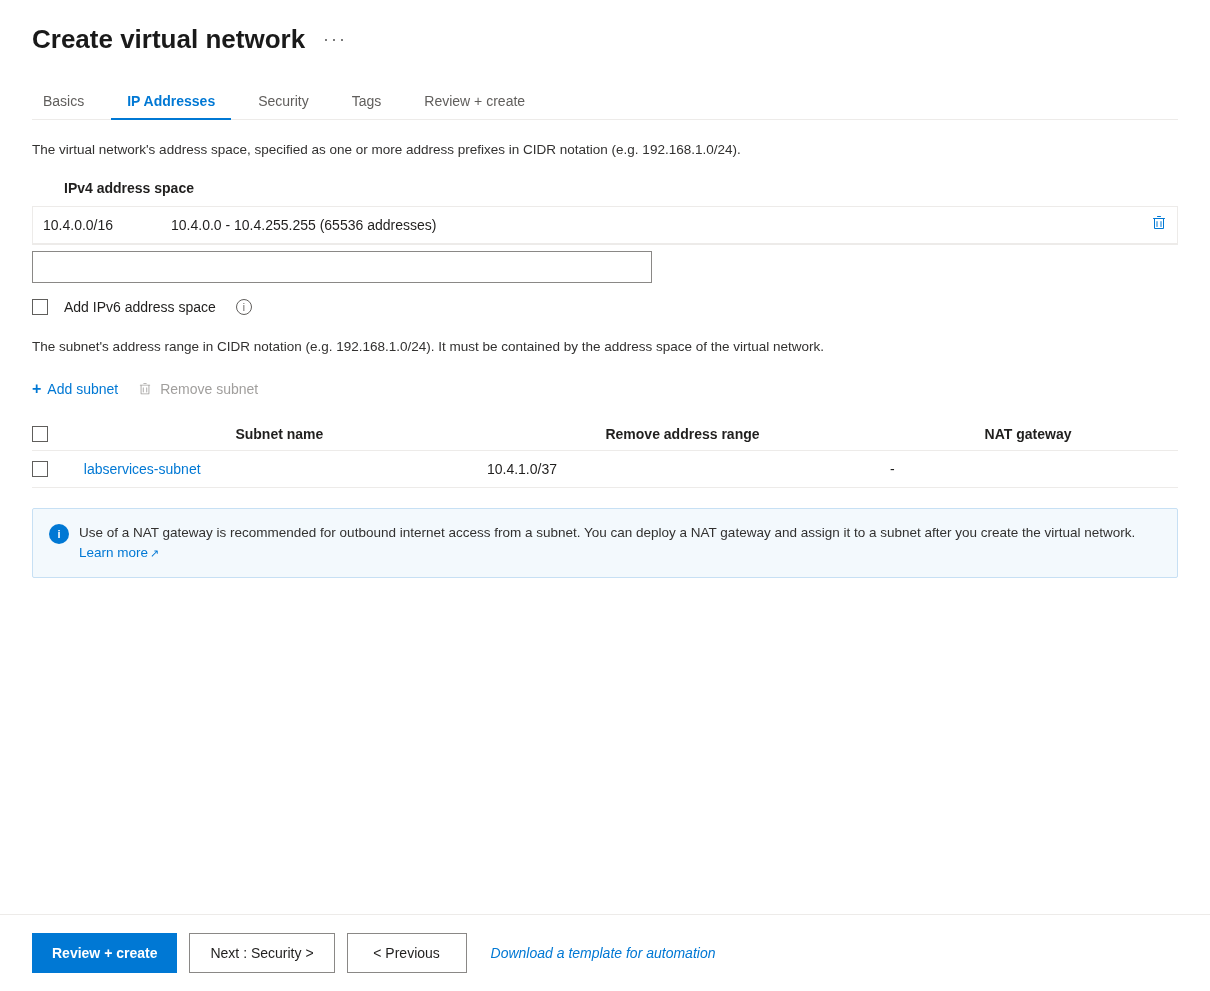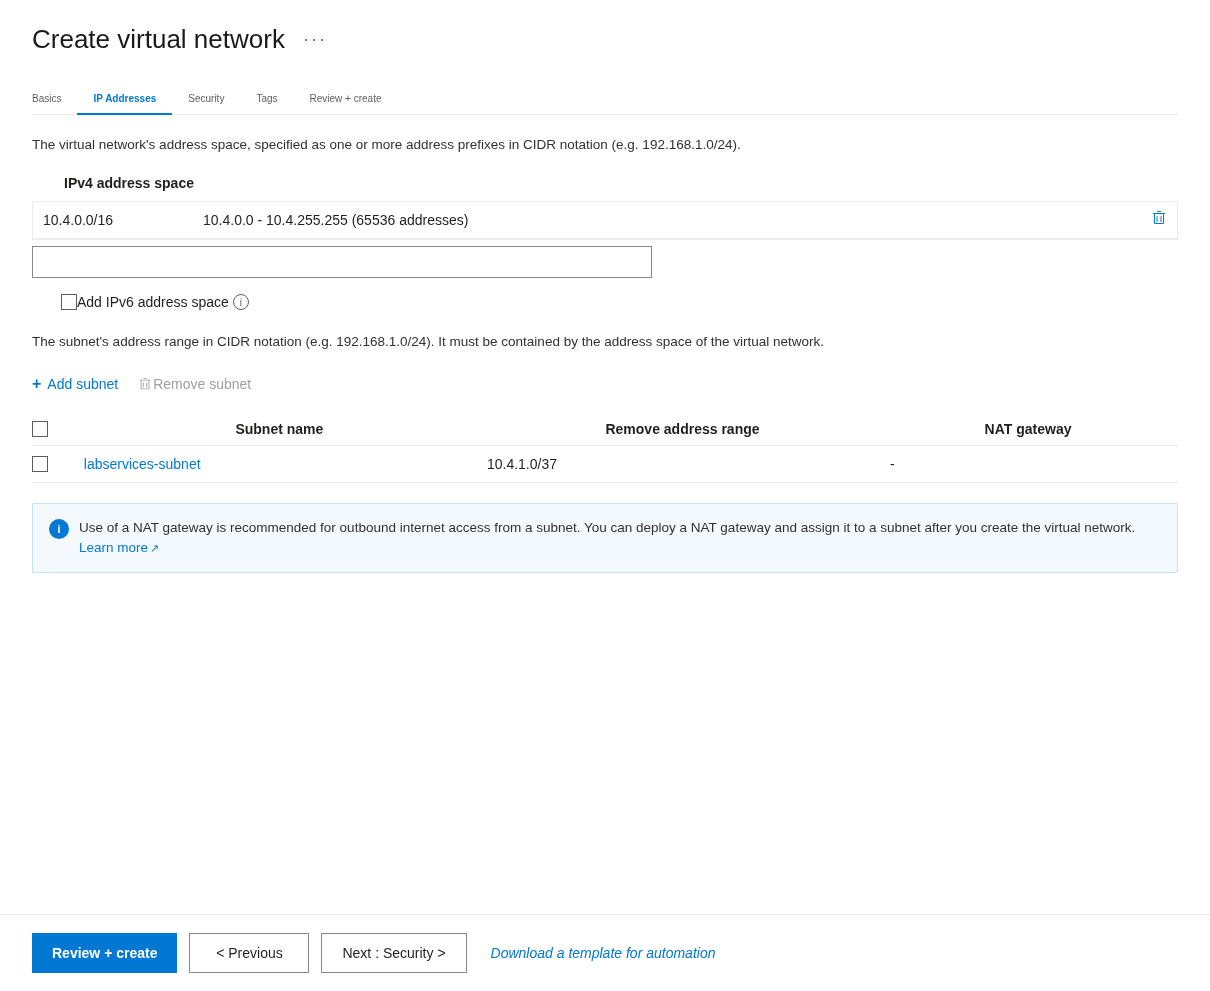--- a/index.html
+++ b/index.html
@@ -15,48 +15,49 @@
       padding: 24px 32px 0 32px;
     }
     .page-title-row {
       display: flex;
       align-items: center;
       gap: 12px;
       margin-bottom: 28px;
     }
     .page-title {
       font-size: 26px;
-      font-weight: 400;
+      font-weight: 700;
       color: #1a1a1a;
     }
     .ellipsis-btn {
       font-size: 18px;
       color: #666;
       cursor: pointer;
       letter-spacing: 2px;
       background: none;
       border: none;
       padding: 4px 6px;
     }
     .tabs {
       display: flex;
       align-items: flex-end;
       border-bottom: 1px solid #edebe9;
       margin-bottom: 20px;
       gap: 0;
     }
     .tab {
       padding: 10px 16px;
-      font-size: 10px;
+      font-size: 14px;
       color: #605e5c;
       cursor: pointer;
       position: relative;
       border: none;
       background: none;
       white-space: nowrap;
+      margin-left: 11px;
     }
     .tab.active {
       color: #0078d4;
       font-weight: 600;
     }
     .tab.active::after {
       content: '';
       position: absolute;
       bottom: -1px;
       left: 0;
@@ -78,21 +79,21 @@
       font-size: 14px;
       margin-bottom: 10px;
       color: #201f1e;
       padding-left: 32px;
     }
     .ipv4-row {
       display: flex;
       align-items: center;
       padding: 8px 10px;
       border-bottom: 1px solid #edebe9;
-      gap: 40px;
+      gap: 8px;
     }
     .ip-range-cidr {
       font-size: 14px;
       color: #201f1e;
       min-width: 120px;
     }
     .ip-range-detail {
       font-size: 14px;
       color: #201f1e;
       flex: 1;
@@ -111,23 +112,22 @@
       padding: 0 8px;
       font-size: 14px;
       outline: none;
       margin-top: 6px;
       margin-bottom: 16px;
       display: block;
     }
     .checkbox-row {
       display: flex;
       align-items: flex-end;
-      gap: 0;
+      gap: 16px;
       margin-bottom: 22px;
-      margin-left: 29px;
     }
     .checkbox {
       width: 16px;
       height: 16px;
       border: 1px solid #605e5c;
       background: #fff;
       cursor: pointer;
       flex-shrink: 0;
     }
     .checkbox-label {
@@ -171,21 +171,21 @@
       padding: 4px 0;
       margin-right: 20px;
     }
     .add-subnet-btn .plus-icon {
       font-size: 16px;
       font-weight: 700;
     }
     .remove-subnet-btn {
       display: flex;
       align-items: center;
-      gap: 1px;
+      gap: 8px;
       color: #a19f9d;
       background: none;
       border: none;
       font-size: 14px;
       cursor: pointer;
       padding: 4px 0;
     }
     .subnet-table {
       width: 100%;
       border-collapse: collapse;
@@ -410,16 +410,16 @@
         <span>Learn more</span><span class="external-link-icon">↗</span>
       </a>
     </div>
   </div>
 
   <div class="footer-spacer"></div>
 </div>
 
 <div class="footer">
   <button class="btn-primary">Review + create</button>
+  <button class="btn-secondary">Next : Security &gt;</button>
   <button class="btn-secondary">&lt; Previous</button>
-  <button class="btn-secondary">Next : Security &gt;</button>
   <a href="#" class="btn-link">Download a template for automation</a>
 </div>
 
 </body></html>

